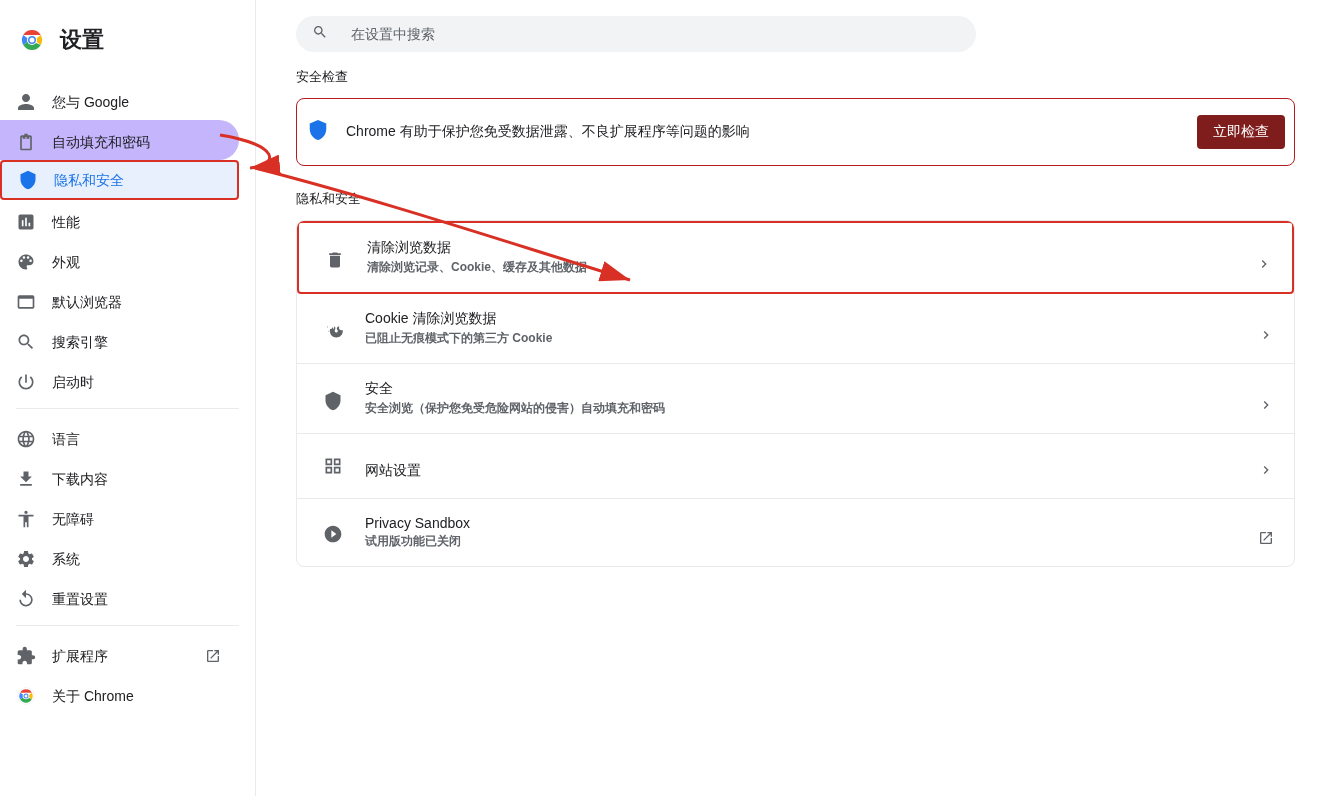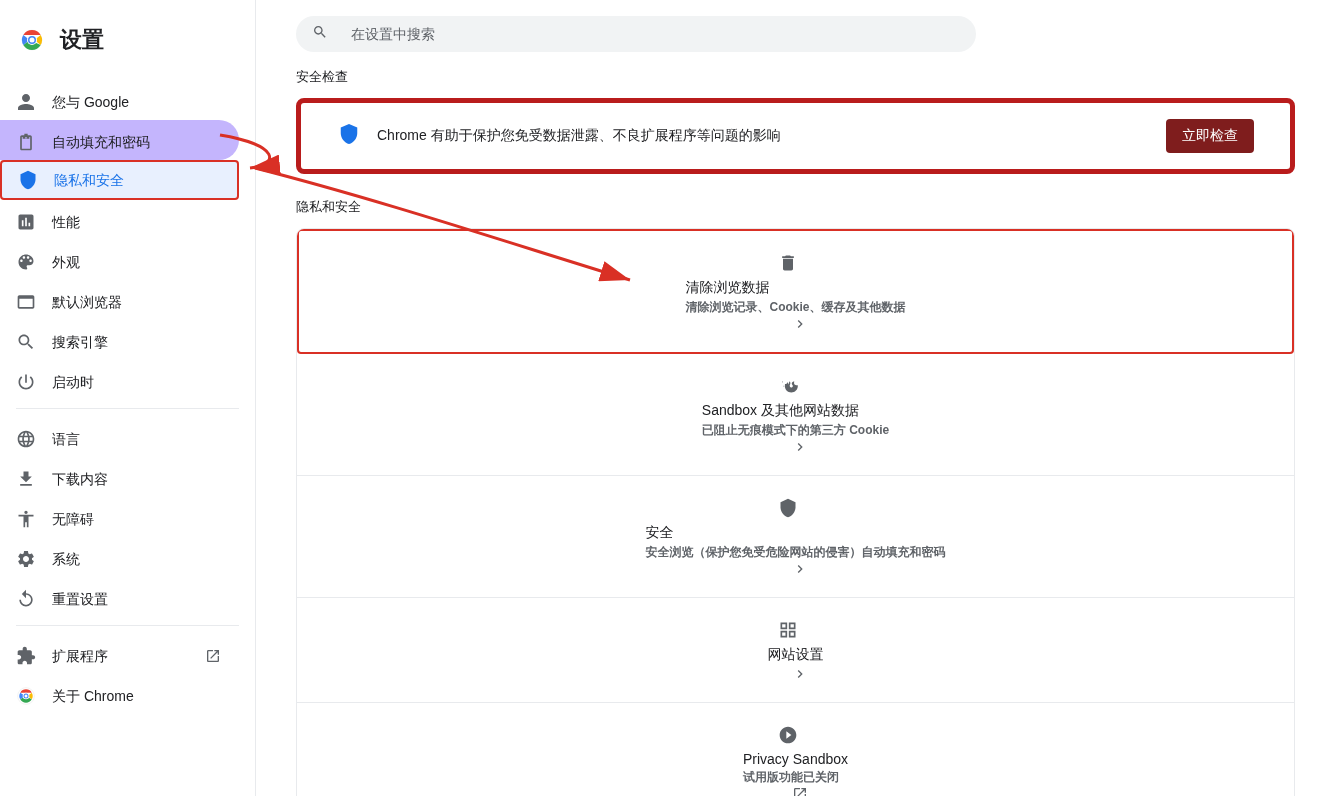--- a/index.html
+++ b/index.html
@@ -156,23 +156,23 @@
 
     
     .section-title {
       font-size: 13px;
       color: #202124;
       margin-bottom: 12px;
       font-weight: 400;
     }
 
     .safety-check-card {
-      border: 5px solid #b91c1c;
+      border: 1px solid #b91c1c;
       border-radius: 8px;
-      padding: 16px 36px;
+      padding: 16px 9px;
       display: flex;
       align-items: center;
       justify-content: space-between;
       margin-bottom: 24px;
       background: #fff;
     }
 
     .safety-check-left {
       display: flex;
       align-items: center;
@@ -214,26 +214,25 @@
 
     .settings-list {
       border: 1px solid #e8eaed;
       border-radius: 8px;
       overflow: hidden;
       background: #fff;
     }
 
     .settings-item {
       display: flex;
-      align-items: center;
+      align-items: flex-end;
       padding: 16px 20px;
       border-bottom: 1px solid #e8eaed;
       cursor: pointer;
       position: relative;
-      flex-direction: column;
     }
 
     .settings-item:last-child {
       border-bottom: none;
     }
 
     .settings-item-icon {
       width: 32px;
       height: 32px;
       display: flex;
@@ -514,21 +513,21 @@
       </div>
 
 
       <div class="settings-item">
         <span class="settings-item-icon">
           <svg width="20" height="20" viewBox="0 0 24 24" fill="#5f6368">
               <path d="M21.95 10.99c-1.08.08-2.02-.49-2.48-1.38-.46-.89-.35-1.9.2-2.63-.49-.26-1.05-.34-1.63-.16-.89.27-1.5 1.1-1.52 2.04-.02.73.28 1.36.75 1.81.35.33.57.8.57 1.31 0 1.02-.83 1.84-1.84 1.84-.32 0-.61-.09-.87-.23-.78-.45-1.21-1.33-1.03-2.21.06-.3.17-.58.31-.83.44-.79.58-1.71.36-2.61-.16-.65-.5-1.22-.95-1.67-.32.46-.51 1.01-.51 1.6 0 1.6-1.29 2.9-2.9 2.9-.57 0-1.1-.17-1.55-.45C8.32 10.77 8.2 11.37 8.2 12c0 4.31 3.49 7.8 7.8 7.8 4.31 0 7.8-3.49 7.8-7.8-.01-.34-.02-.67-.07-1.01zM8.38 11.4c.33.15.71.25 1.12.25 1.53 0 2.77-1.24 2.77-2.77 0-.67-.24-1.28-.63-1.76-.12.55-.39 1.07-.8 1.5-.66.69-1.52 1.06-2.44 1.06-.06 0-.11-.01-.17-.01.08.6.24 1.18.48 1.72h-.33zM5.47 7.7c.27 0 .5-.22.5-.5S5.74 6.7 5.47 6.7s-.5.22-.5.5.23.5.5.5zm1.5 5c.27 0 .5-.22.5-.5s-.22-.5-.5-.5-.5.22-.5.5.23.5.5.5zm3.5 5c.27 0 .5-.22.5-.5s-.22-.5-.5-.5-.5.22-.5.5.23.5.5.5zm7-3c.27 0 .5-.22.5-.5s-.22-.5-.5-.5-.5.22-.5.5.23.5.5.5zm-4 2c.55 0 1-.45 1-1s-.45-1-1-1-1 .45-1 1 .45 1 1 1z"></path>
             </svg>
         </span>
         <div class="settings-item-content">
-          <div class="settings-item-title">Sandbox 及其他网站数据</div>
+          <div class="settings-item-title">Cookie 清除浏览数据</div>
           <div class="settings-item-desc">已阻止无痕模式下的第三方 Cookie</div>
         </div>
         <span class="settings-item-arrow">
           <svg width="16" height="16" viewBox="0 0 24 24" fill="#5f6368">
               <path d="M8.59 16.59L13.17 12 8.59 7.41 10 6l6 6-6 6-1.41-1.41z"></path>
             </svg>
         </span>
       </div>
 
       <div class="settings-item">

